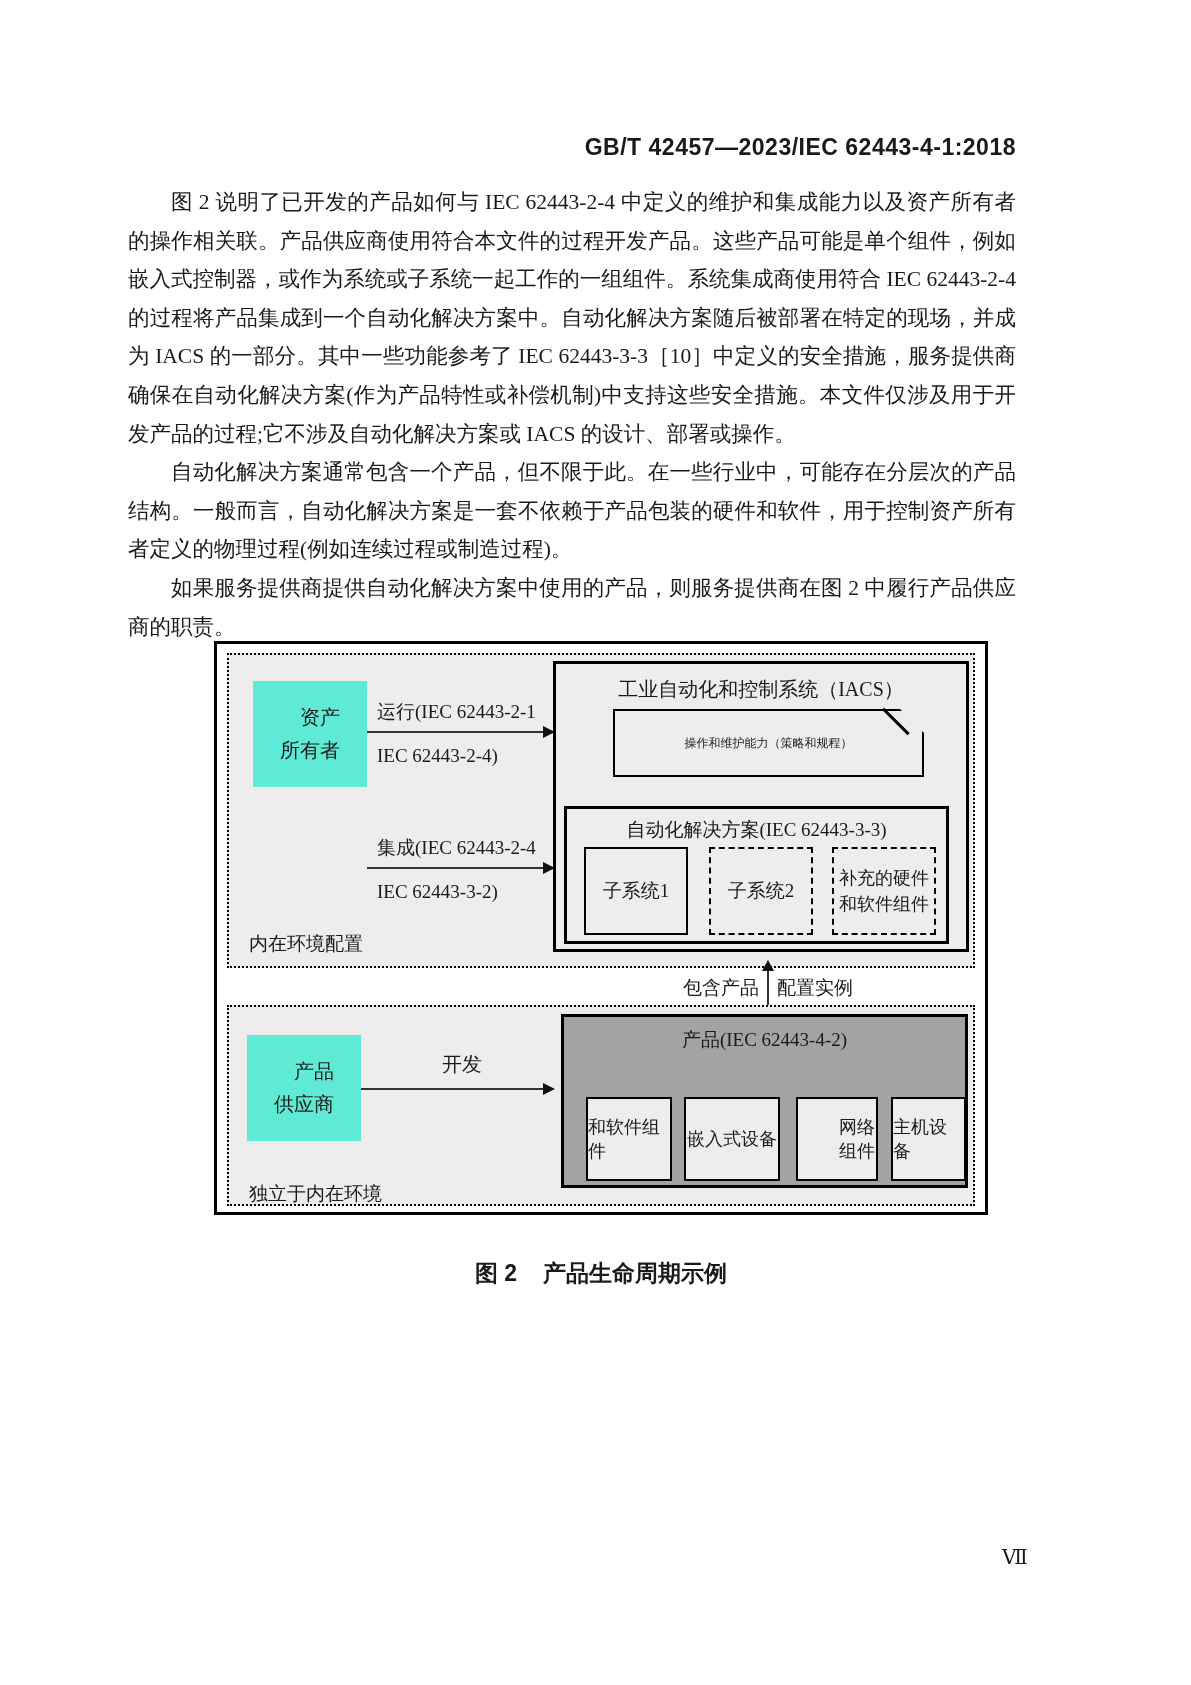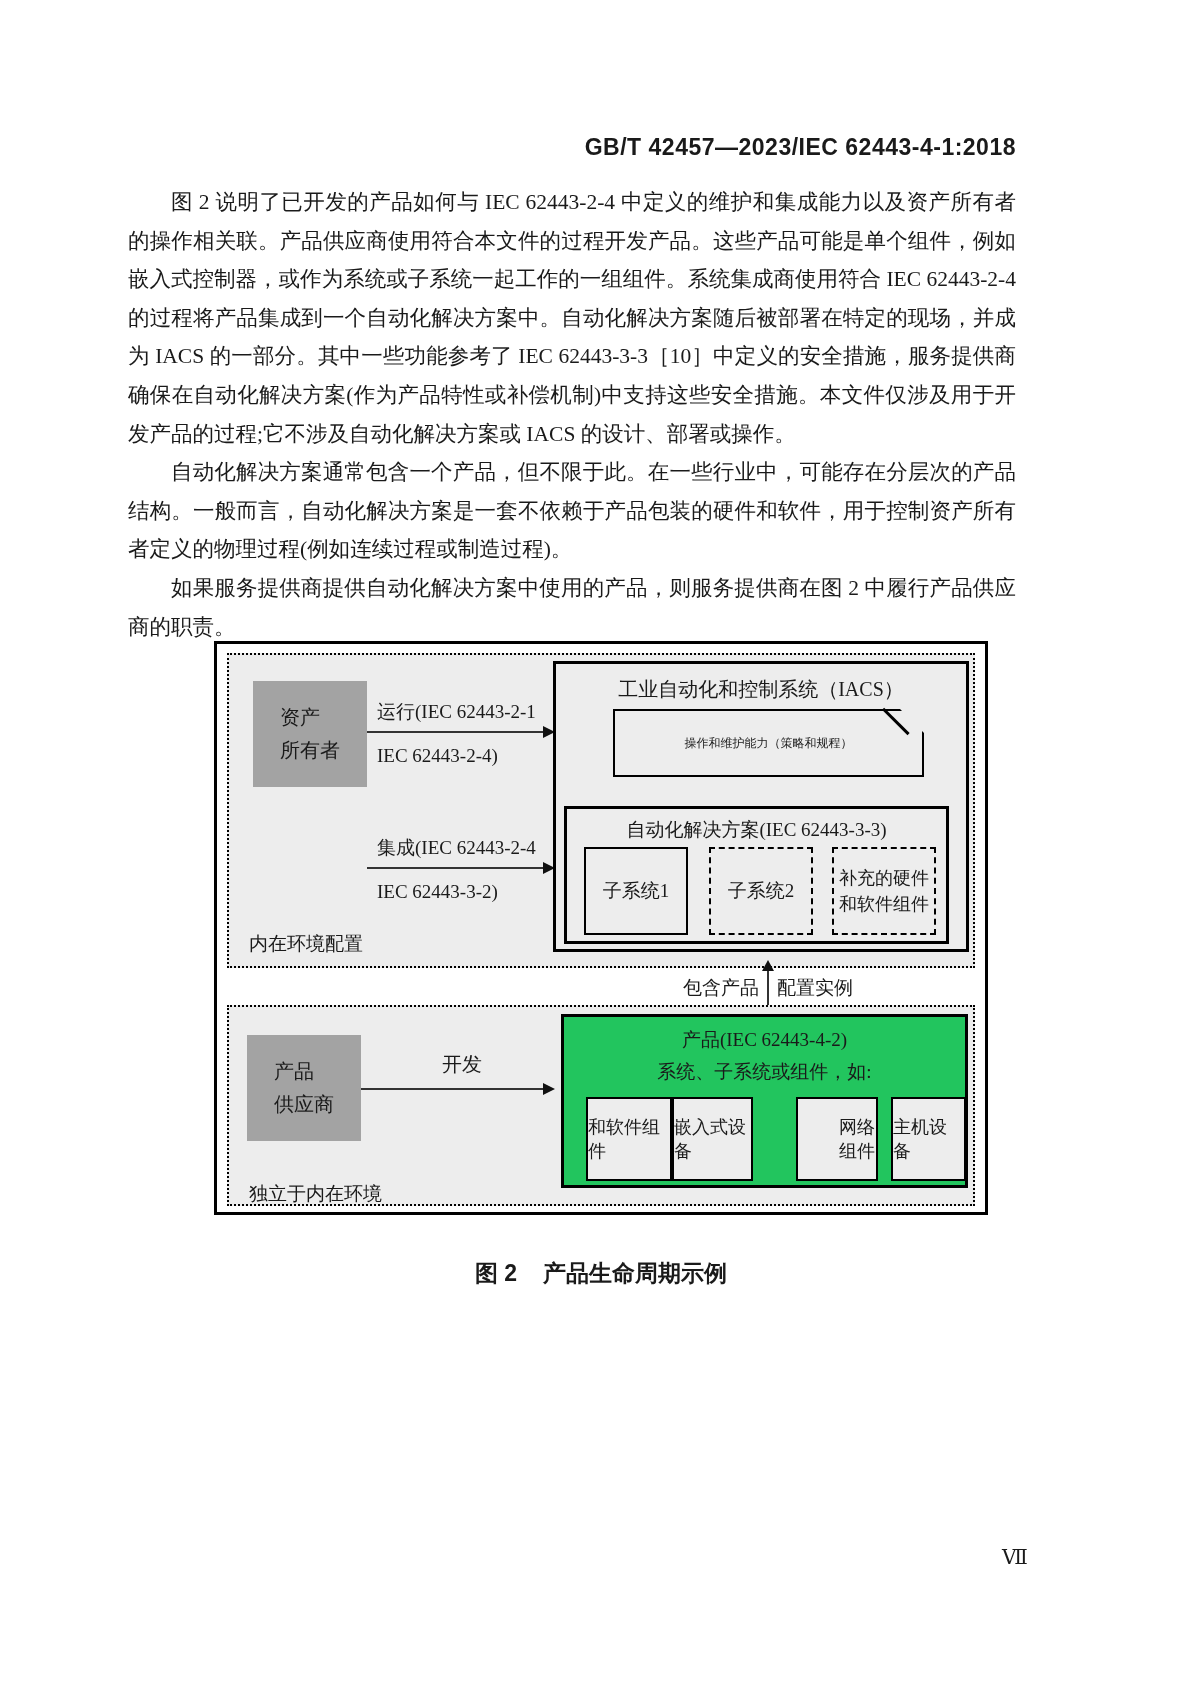--- a/index.html
+++ b/index.html
@@ -25,22 +25,22 @@
     position:absolute;left:214px;top:641px;width:774px;height:574px;
     border:3px solid #000;background:#fff;box-sizing:border-box;
   }
   .region{
     position:absolute;left:10px;right:10px;
     border:2.5px dotted #000;background:#ededed;box-sizing:border-box;
   }
   .region-top{top:9px;height:315px;}
   .region-bottom{top:361px;height:201px;}
   .gray-box{
-    position:absolute;background:#a3a3a3;
-    display:flex;align-items:center;justify-content:center;text-align:left;
+    position:absolute;background:#5eead4;
+    display:flex;align-items:center;justify-content:center;text-align:right;
     white-space:pre-line;font-size:20px;line-height:1.65;
   }
   .lbl{position:absolute;font-size:19px;white-space:nowrap;}
   .harrow{position:absolute;height:2px;background:#333;}
   .harrow::after{
     content:"";position:absolute;right:-2px;top:-5px;width:0;height:0;
     border-left:12px solid #111;border-top:6px solid transparent;border-bottom:6px solid transparent;
   }
   .varrow{position:absolute;width:2px;background:#333;}
   .varrow::before{
@@ -68,21 +68,21 @@
   }
   .sub-box{
     position:absolute;top:38px;width:104px;height:88px;box-sizing:border-box;
     background:#ededed;display:flex;align-items:center;justify-content:center;
     text-align:center;font-size:19px;white-space:pre-line;line-height:1.45;
   }
   .b-solid{border:2.5px solid #000;}
   .b-dash{border:2.5px dashed #000;}
   .product-box{
     position:absolute;left:332px;top:7px;width:407px;height:174px;
-    border:3px solid #000;background:#22c55e;box-sizing:border-box;
+    border:3px solid #000;background:#a3a3a3;box-sizing:border-box;
   }
   .prod-item{
     position:absolute;top:80px;height:84px;box-sizing:border-box;
     border:2.5px solid #000;background:#ededed;
     display:flex;align-items:center;justify-content:center;font-size:18px;
   }
   .fig-caption{
     position:absolute;left:214px;top:1258px;width:774px;text-align:center;
     font-family:"Liberation Sans","DejaVu Sans",sans-serif;
     font-weight:bold;font-size:23px;
@@ -141,23 +141,22 @@
     <div class="gray-box" style="left:18px;top:28px;width:114px;height:106px;">产品
 供应商</div>
 
     <div class="lbl" style="left:140px;top:44px;width:186px;text-align:center;font-size:20px;">开发</div>
     <div class="harrow" style="left:132px;top:81px;width:192px;"></div>
 
     <div class="lbl" style="left:20px;top:174px;">独立于内在环境</div>
 
     <div class="product-box">
       <div class="box-title" style="top:10px;font-size:19px;">产品(IEC 62443-4-2)</div>
-      <div class="box-title" style="top:42px;font-size:19px;">系统、子系统或组件，如:</div>
       <div class="prod-item" style="left:22px;width:86px;">和软件组件</div>
-      <div class="prod-item" style="left:108px;width:81px;">嵌入式设备</div>
+      <div class="prod-item" style="left:120px;width:96px;">嵌入式设备</div>
       <div class="prod-item" style="left:232px;width:82px;padding-left:41px;">网络组件</div>
       <div class="prod-item" style="left:327px;width:75px;">主机设备</div>
     </div>
   </div>
 </div>
 
 <div class="fig-caption">
   <span>图 2</span><span class="gap"></span><span>产品生命周期示例</span>
 </div>
 

